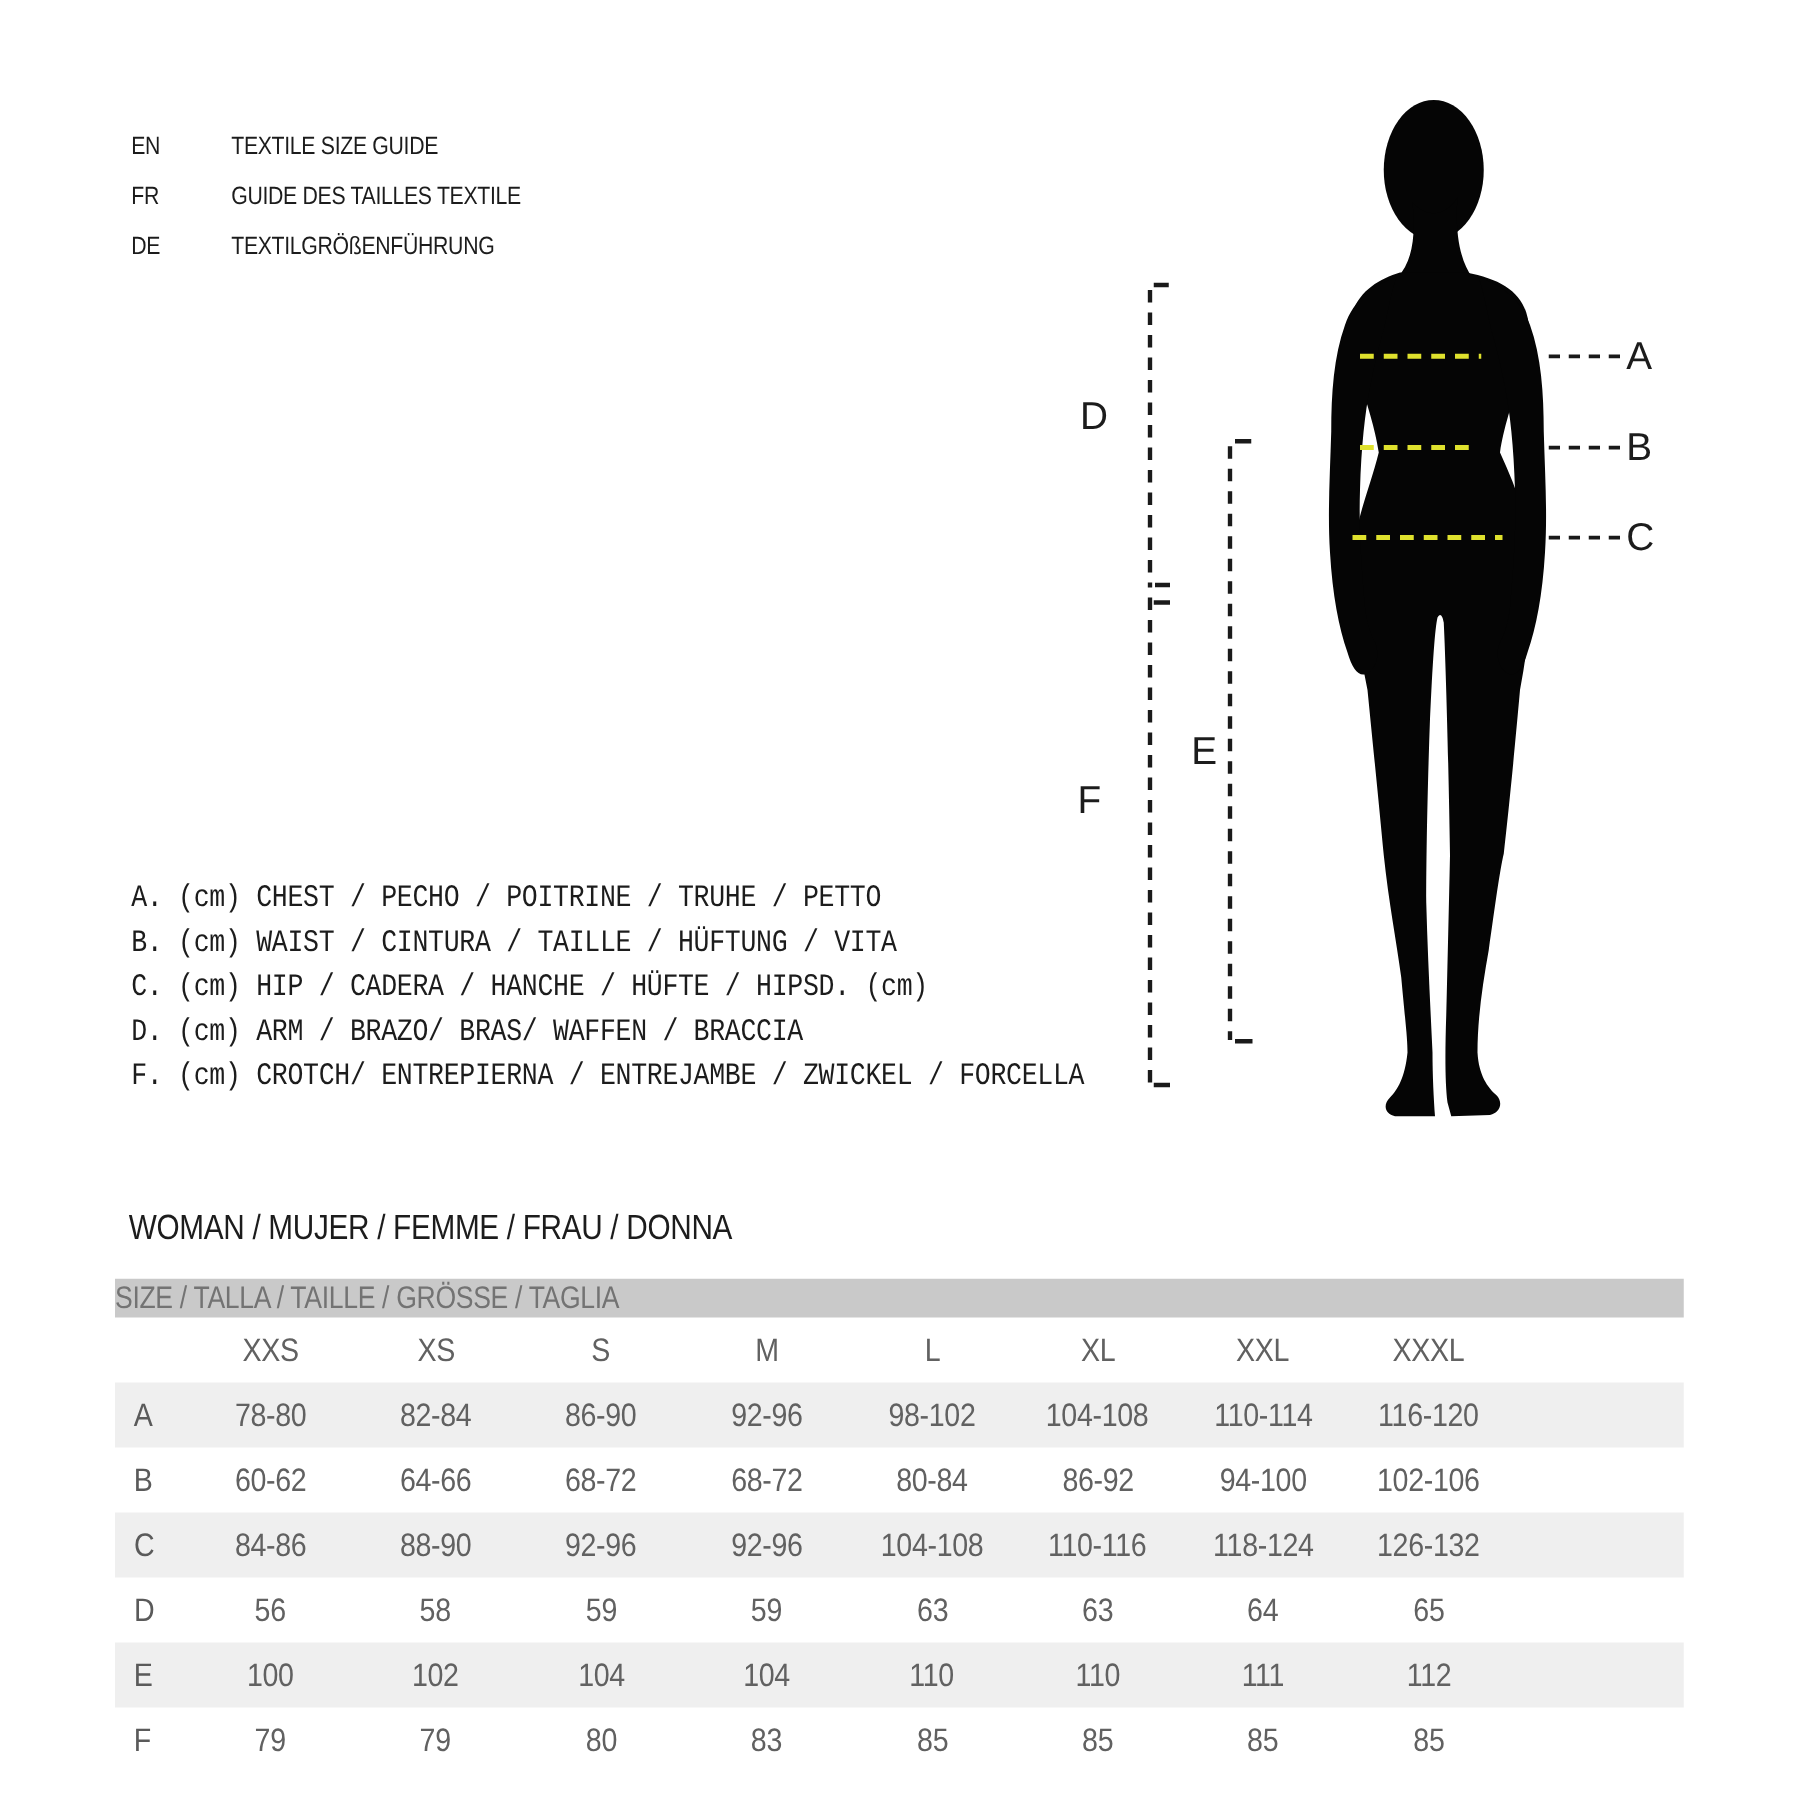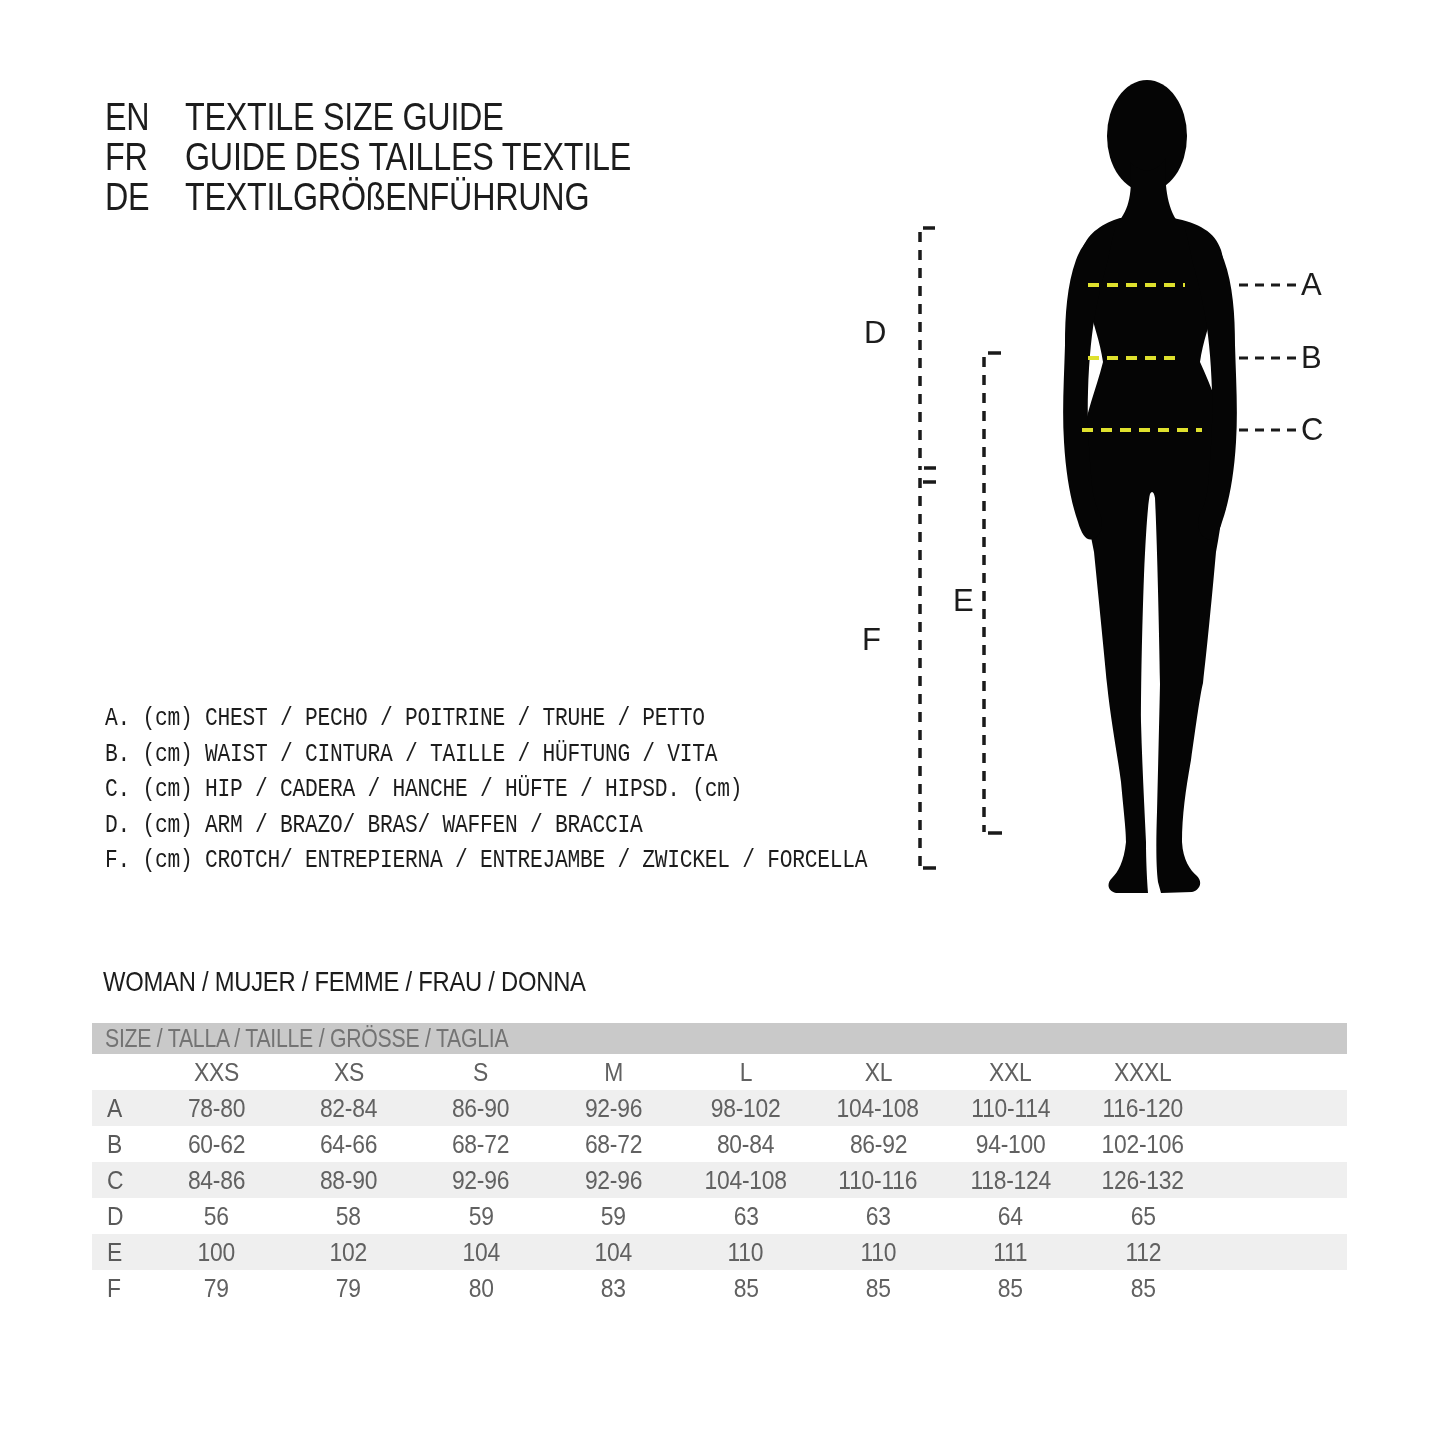--- a/index.html
+++ b/index.html
@@ -7,37 +7,37 @@
     width:1445px;height:1444px;position:relative;
     background:#ffffff;overflow:hidden;
     font-family:"Liberation Sans", sans-serif;
     color:var(--heading-text,#1c1c1c);
   }
   .abs{position:absolute;}
   .cond{display:inline-block;transform:scaleX(.85);transform-origin:0 50%;letter-spacing:-.3px;white-space:nowrap;}
   .condc{display:inline-block;transform:scaleX(.88);transform-origin:50% 50%;letter-spacing:-.3px;white-space:nowrap;}
 
   
-  .lang-block{left:105px;top:97px;font-size:38px;line-height:40px;}
+  .lang-block{left:105px;top:97px;font-size:20px;line-height:40px;}
   .lang-row{display:flex;}
   .lang-code{width:80px;flex:0 0 80px;}
 
   
   .legend-block{left:105px;top:701px;font-size:25px;line-height:35.5px;font-family:Liberation Mono, monospace;}
 
   
   .gender-heading{left:103px;top:966px;font-size:28px;line-height:32px;text-decoration:underline;}
 
   
   .size-table{left:92px;top:1023px;width:1255px;font-size:26px;color:var(--table-text,#616161);}
   .band{
     height:31px;background:var(--band-bg,#c9c9c9);color:var(--band-text,#737373);
-    font-size:25px;line-height:31px;padding-left:13px;box-sizing:border-box;
+    font-size:25px;line-height:31px;box-sizing:border-box;
   }
-  .trow{display:grid;grid-template-columns:58px repeat(8,132.4px) 1fr;height:36px;align-items:center;}
+  .trow{display:grid;grid-template-columns:58px repeat(8,132.4px) 1fr;height:52px;align-items:center;}
   .trow.stripe{background:var(--stripe-bg,#efefef);}
   .cell{text-align:center;}
   .cell.rlabel{text-align:left;padding-left:14px;color:#5a5a5a;}
 
   
   .figure-svg{left:850px;top:70px;}
   .marker-letter{font-size:31px;line-height:35px;color:var(--heading-text,#1c1c1c);}
 </style>
 </head>
 <body>

